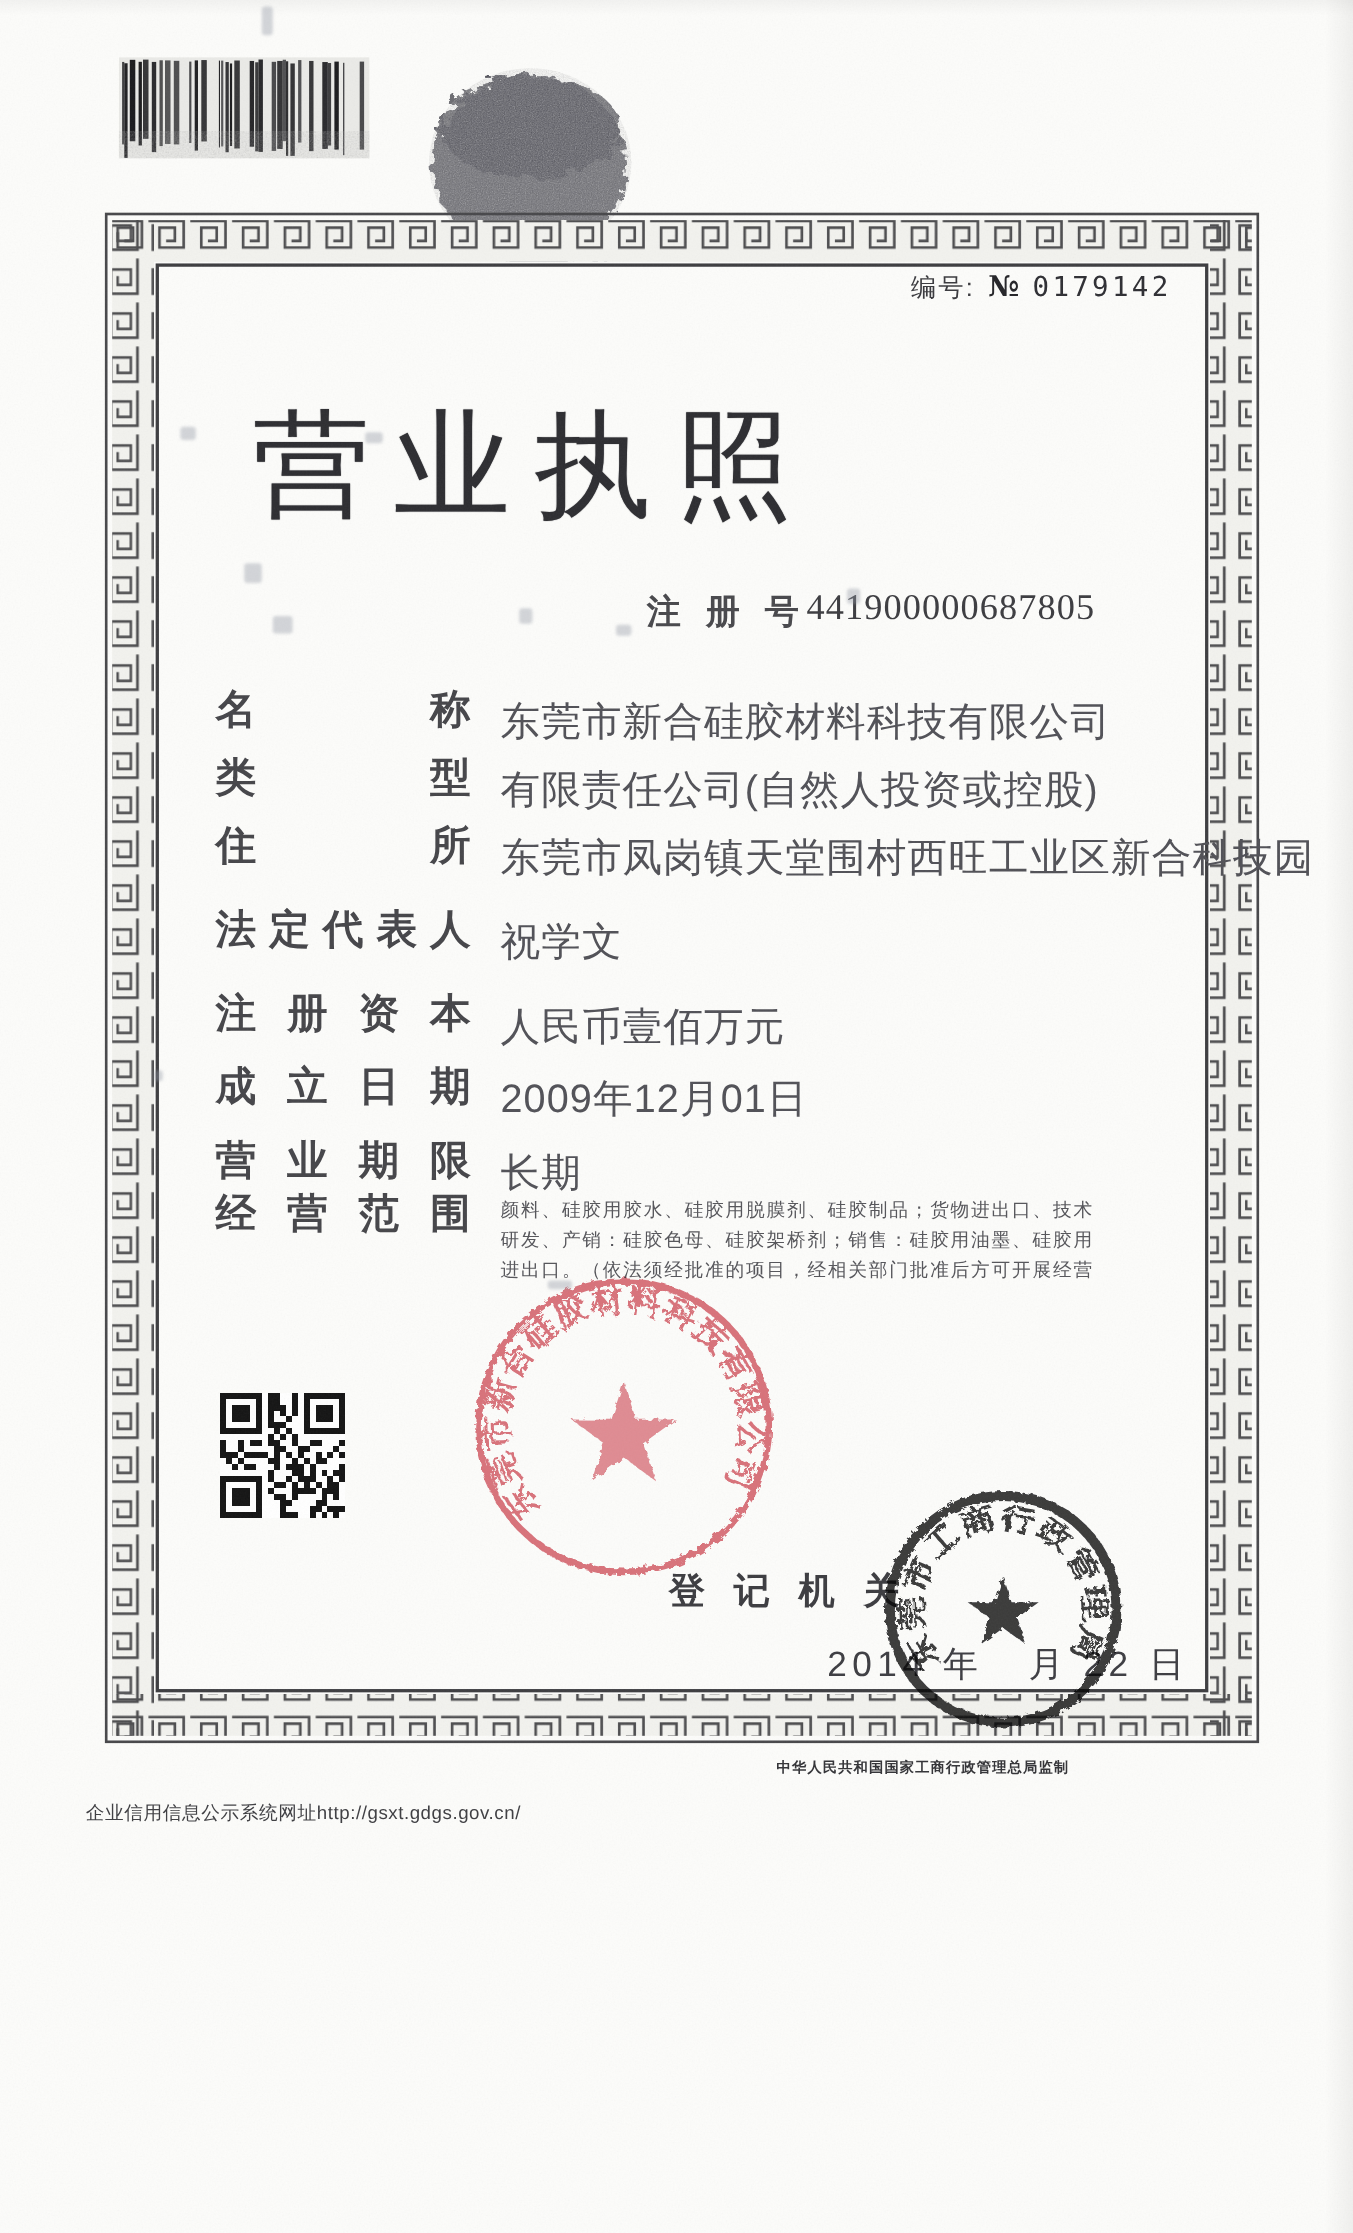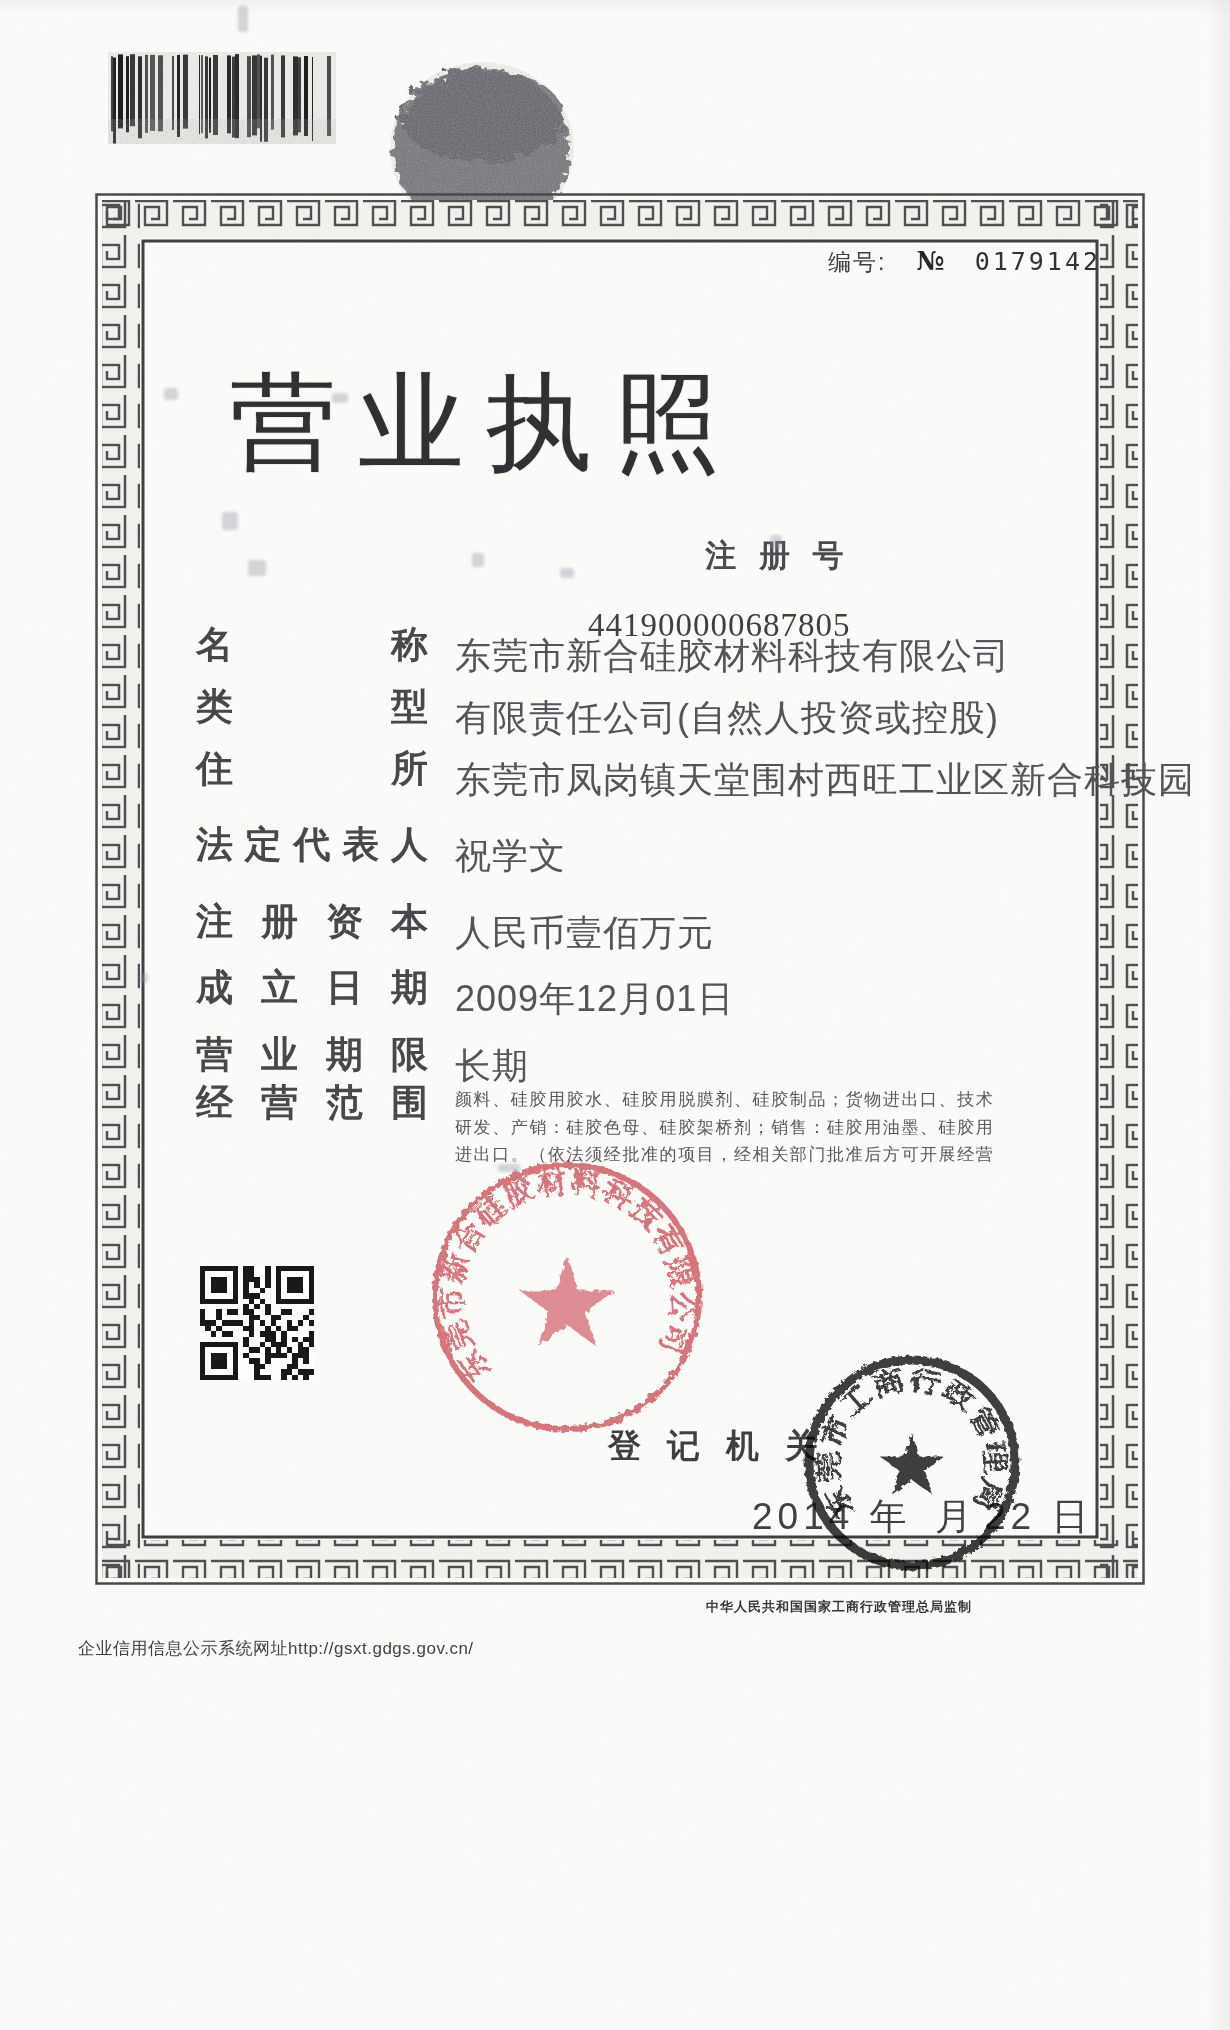--- a/index.html
+++ b/index.html
@@ -8,29 +8,29 @@
   .edge-shade-r{position:absolute;right:0;top:0;width:26px;height:100%;
         background:linear-gradient(to left,rgba(0,0,0,0.05),rgba(0,0,0,0));}
   .edge-shade-t{position:absolute;left:0;top:0;width:100%;height:14px;
         background:linear-gradient(to bottom,rgba(0,0,0,0.04),rgba(0,0,0,0));}
 
   .barcode{position:absolute;left:108px;top:52px;width:228px;height:92px;}
   .emblem{position:absolute;left:382px;top:58px;width:200px;height:180px;opacity:0.92;}
 
   .frame{position:absolute;left:95px;top:193px;width:1050px;height:1392px;}
 
-  .serial{position:absolute;left:828px;top:246px;display:flex;align-items:baseline;gap:30px;}
+  .serial{position:absolute;left:828px;top:246px;display:flex;align-items:baseline;gap:12px;}
   .serial-label{font-size:23px;color:#3a3a3e;letter-spacing:2px;}
   .serial-no-mark{font-size:26px;font-weight:700;font-family:"DejaVu Serif",serif;color:#242428;}
   .serial-number{font-size:25px;font-family:"DejaVu Sans Mono",monospace;color:#2e2e33;letter-spacing:3px;}
 
   .title{position:absolute;left:230px;top:352px;font-size:106px;font-weight:400;color:#2d2d31;
          letter-spacing:22px;white-space:nowrap;text-shadow:0 0 1px rgba(50,50,55,0.8);}
 
-  .regline{position:absolute;left:588px;top:535px;display:flex;align-items:flex-end;gap:30px;flex-direction:column;}
+  .regline{position:absolute;left:588px;top:535px;display:flex;align-items:flex-start;}
   .reg-label{font-size:31px;font-weight:600;color:#48484c;letter-spacing:7px;}
   .reg-number{font-size:33px;font-family:Liberation Serif, serif;color:#3c3c40;letter-spacing:1px;}
 
   .fields-layer{position:absolute;left:196px;top:0;width:940px;height:100%;}
   .field-row{position:absolute;left:0;width:940px;height:54px;}
   .field-label{position:absolute;left:0;top:0;width:232px;display:flex;justify-content:space-between;
          font-size:37px;font-weight:600;color:#454549;}
   .field-value{position:absolute;left:259px;top:12px;font-size:36px;color:#515157;
          letter-spacing:1px;white-space:nowrap;}
   .scope-lines{position:absolute;left:259px;top:8px;font-size:17px;color:#55555a;
@@ -38,21 +38,21 @@
 
   .qr{position:absolute;left:200px;top:1266px;width:114px;height:114px;}
 
   .seal-red{position:absolute;left:424px;top:1154px;width:286px;height:286px;
             mix-blend-mode:multiply;opacity:0.88;}
   .seal-black{position:absolute;left:786px;top:1337px;width:252px;height:252px;
             mix-blend-mode:multiply;opacity:0.92;}
 
   .registry-label{position:absolute;left:608px;top:1424px;font-size:33px;font-weight:600;
             color:#3c3c40;letter-spacing:26px;white-space:nowrap;}
-  .date-token{position:absolute;top:1492px;font-size:37px;color:#3d3d42;letter-spacing:5px;white-space:nowrap;}
+  .date-token{position:absolute;top:1492px;font-size:32px;color:#3d3d42;letter-spacing:5px;white-space:nowrap;}
   .date-t1{left:752px;} .date-t2{left:935px;} .date-t3{left:985px;}
 
   .footer-left{position:absolute;left:78px;top:1602px;font-size:17px;color:#3e3e42;letter-spacing:0.5px;margin-top:35px;}
   .footer-right{position:absolute;left:706px;top:1598px;font-size:13px;font-weight:600;color:#333337;letter-spacing:1px;}
 
   .artifact{position:absolute;background:#8f95a2;opacity:0.38;filter:blur(1.6px);border-radius:3px;}
   .pagenoise{position:absolute;left:0;top:0;width:1230px;height:2030px;opacity:0.05;pointer-events:none;}
 </style>
 </head>
 <body>

